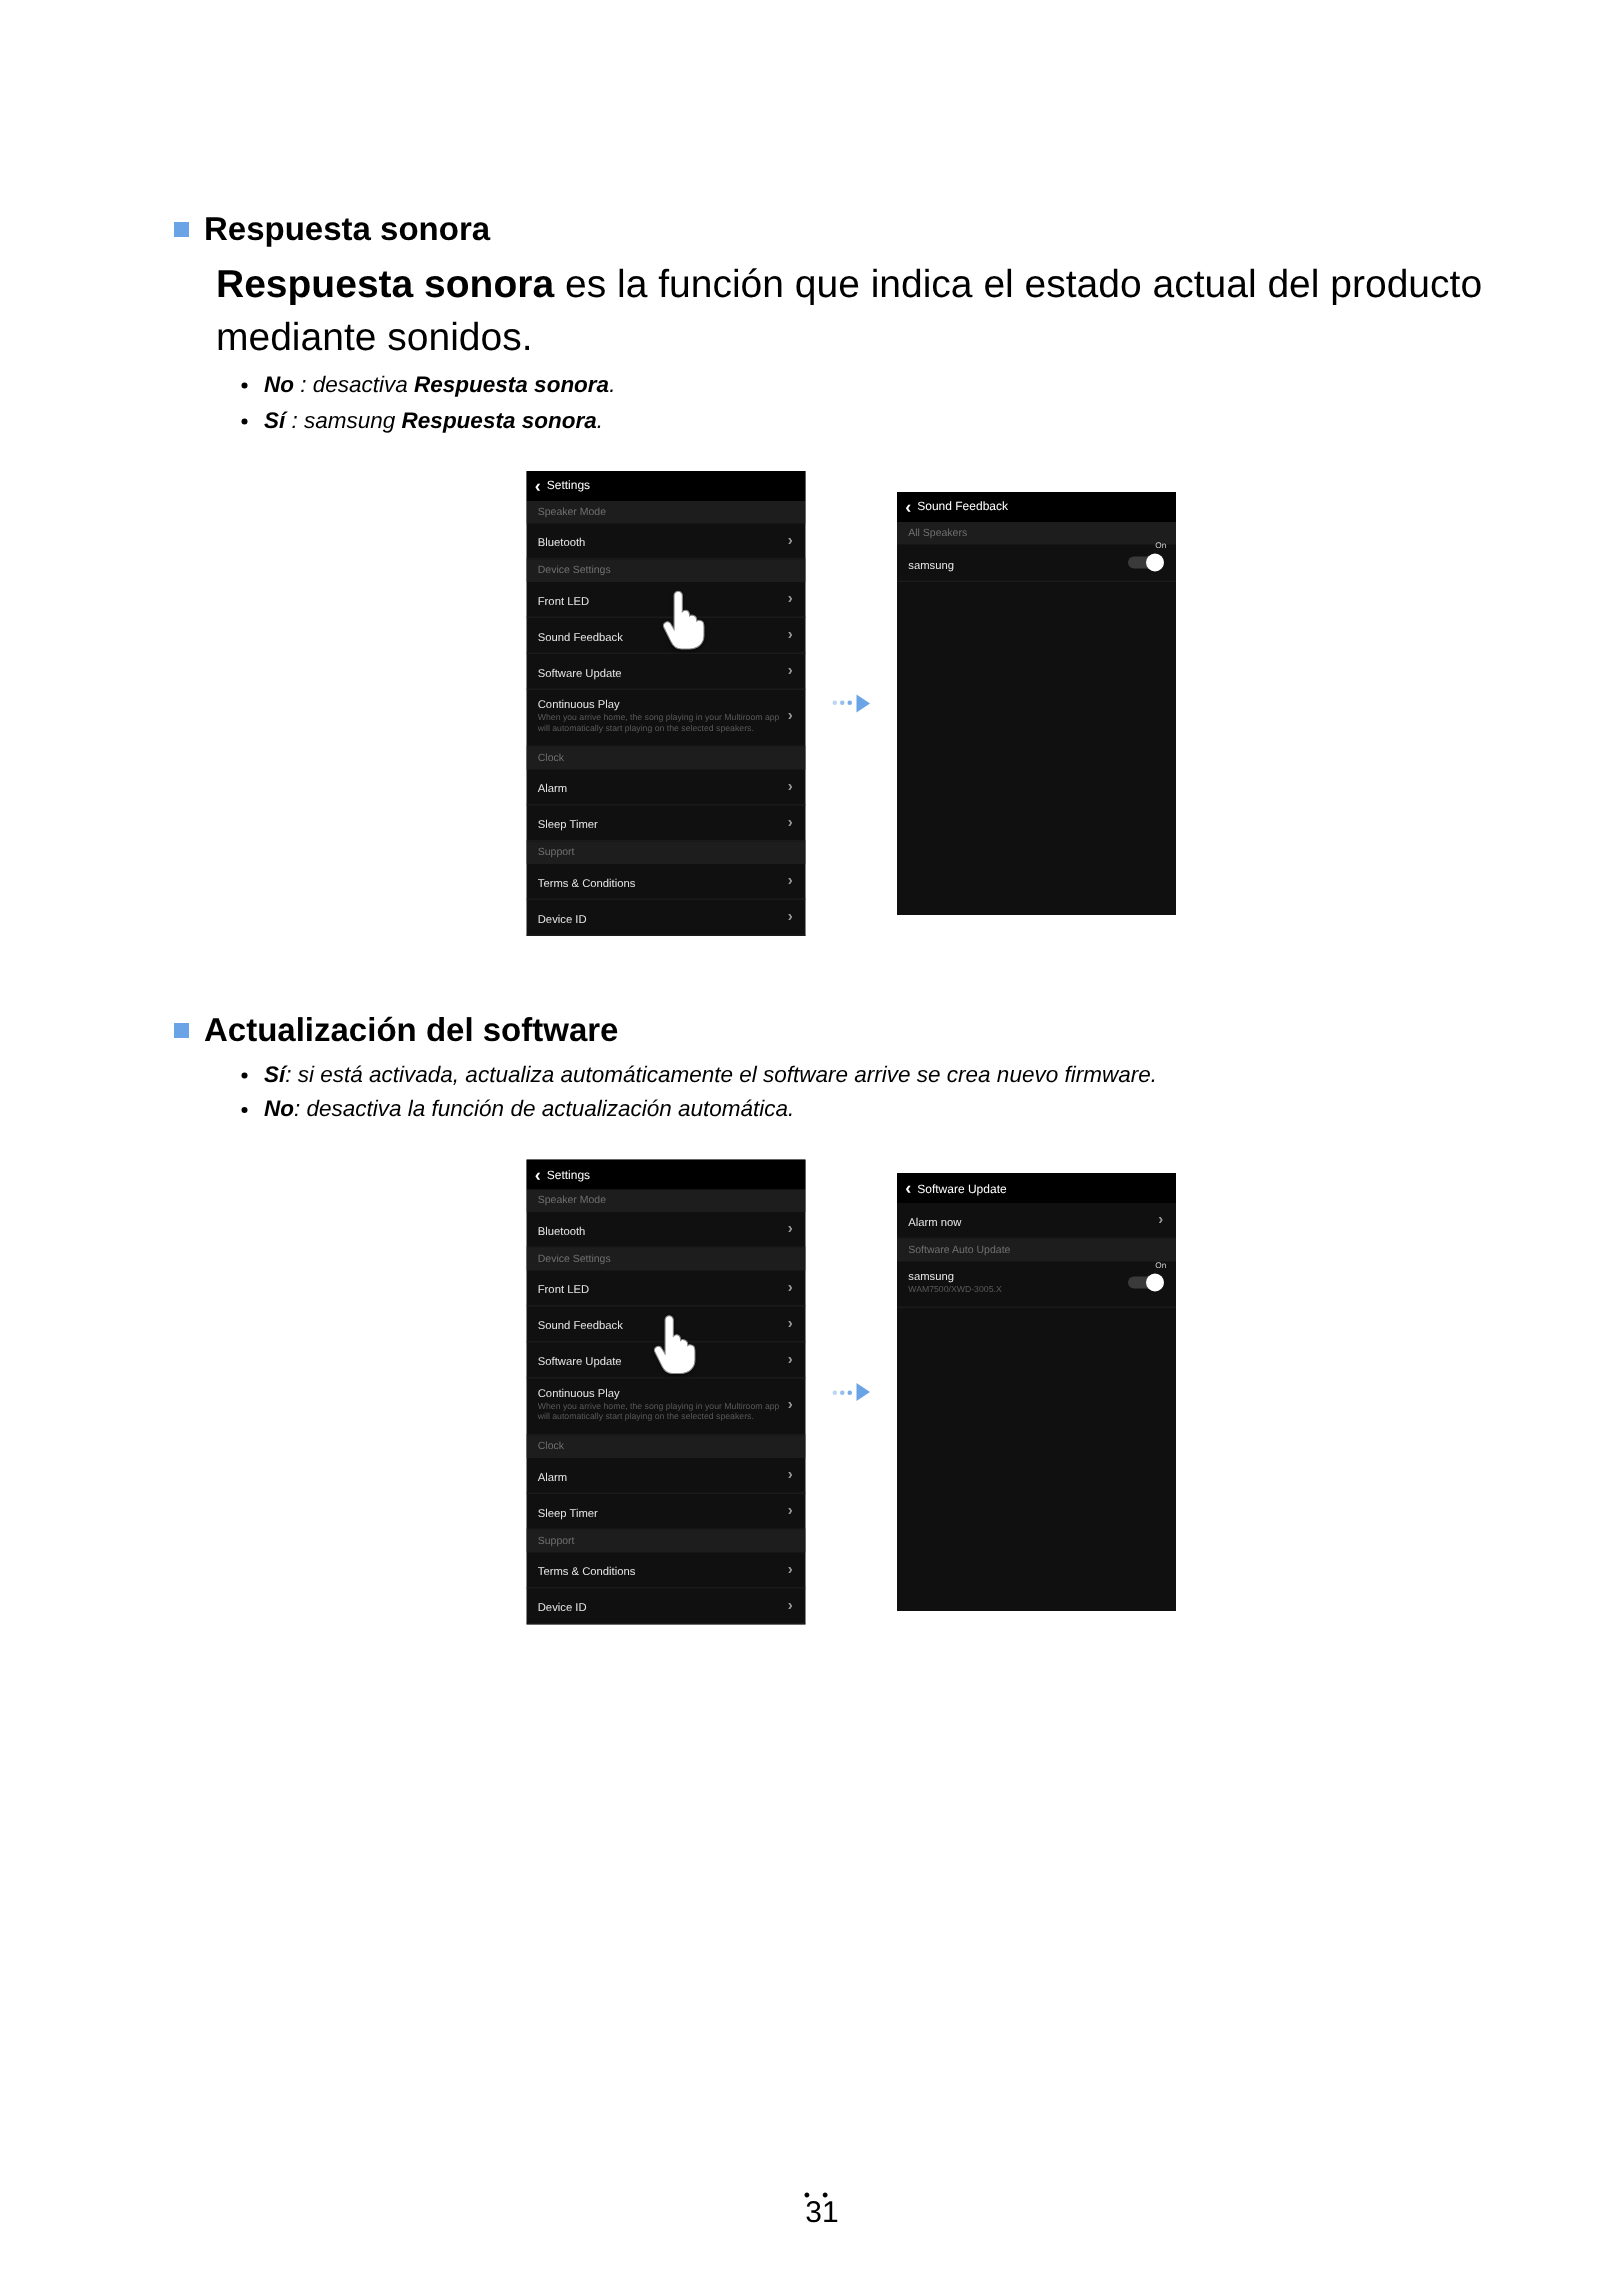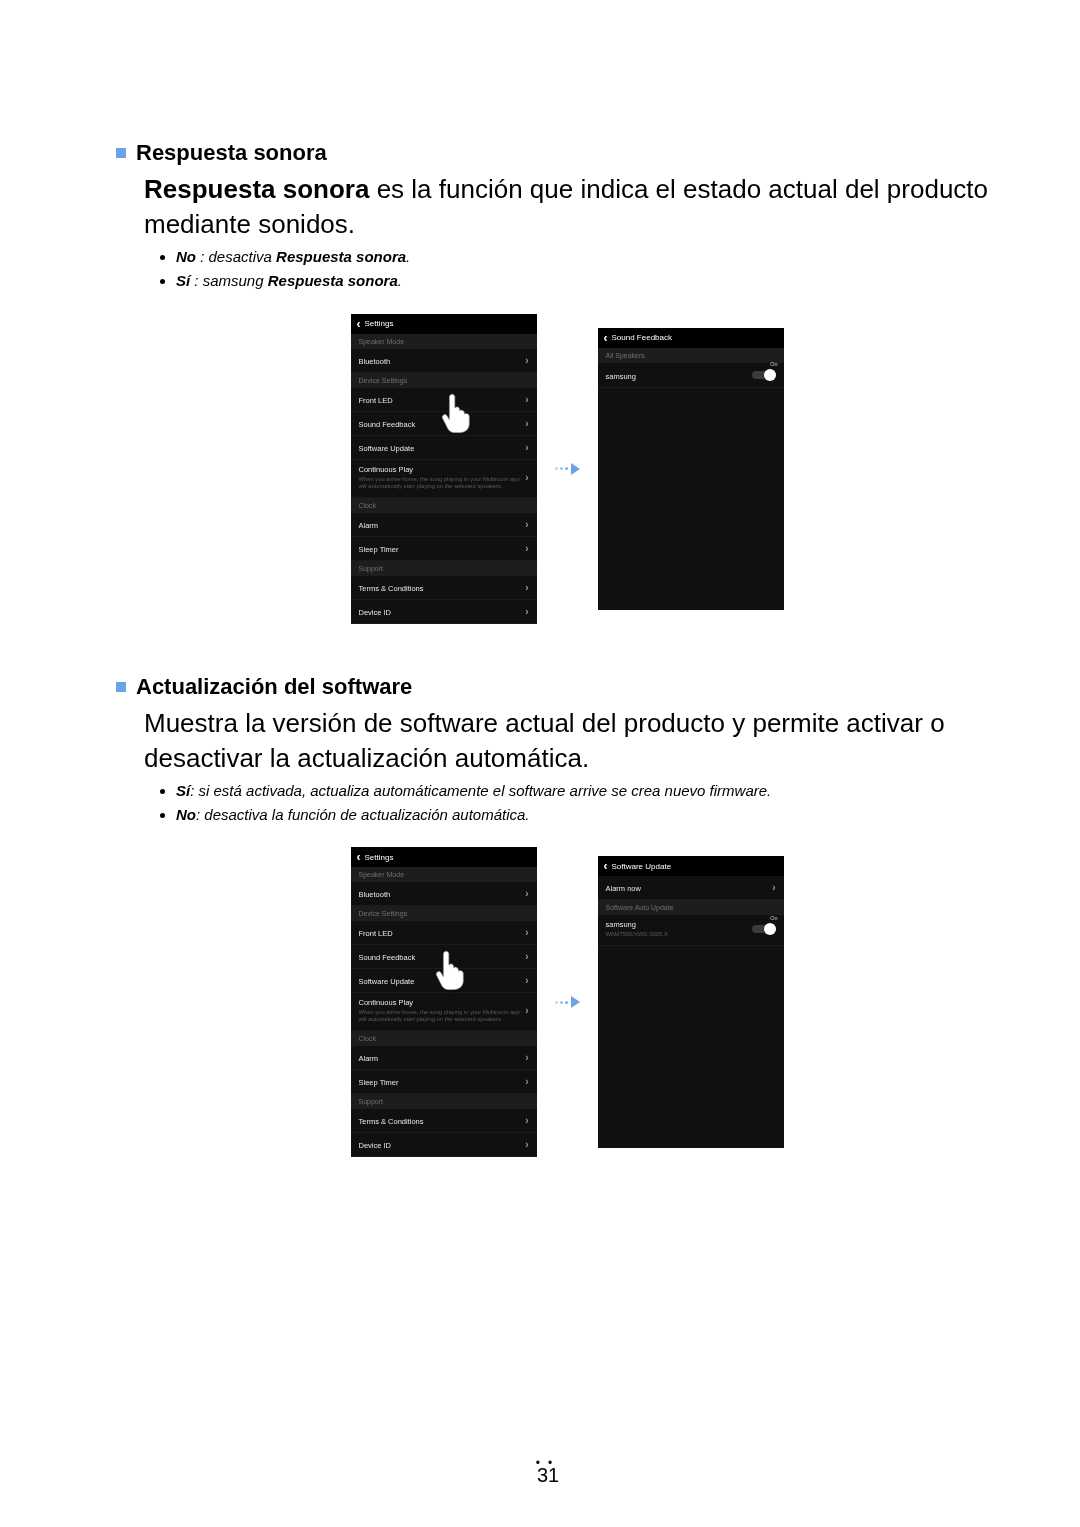--- a/index.html
+++ b/index.html
@@ -142,21 +142,20 @@
         <div class="detail-phone-body" style="height:222px"></div>
       </div>
     </div>
   </div>
 
   <div class="section">
     <div class="section-header">
       <span class="square"></span>
       <span>Actualización del software</span>
     </div>
-    <p class="section-desc">Muestra la versión de software actual del producto y permite activar o desactivar la actualización automática.</p>
     <ul class="bullets">
       <li>
         <span class="bold">Sí</span><span>: si está activada, actualiza automáticamente el software arrive se crea nuevo firmware.</span>
       </li>
       <li>
         <span class="bold">No</span><span>: desactiva la función de actualización automática.</span>
       </li>
     </ul>
 
     <div class="screens-row">

